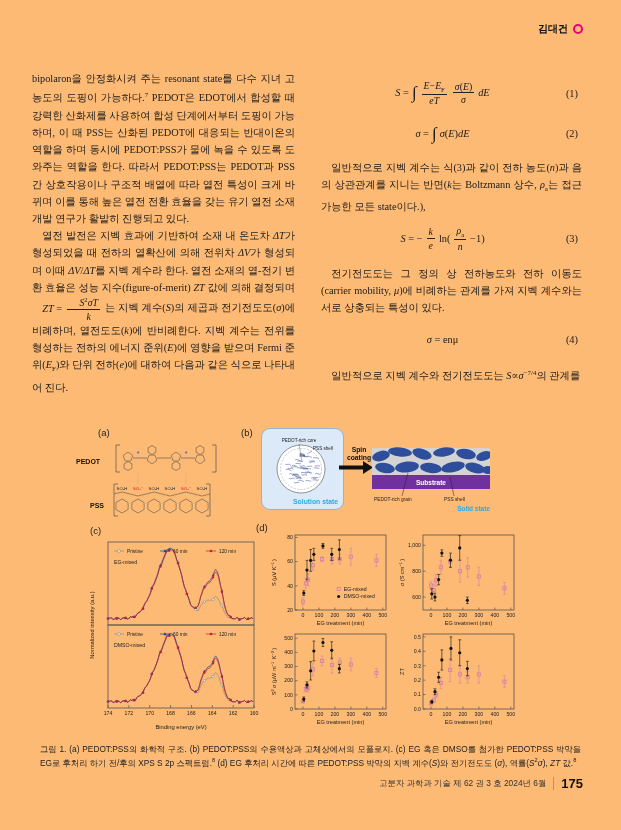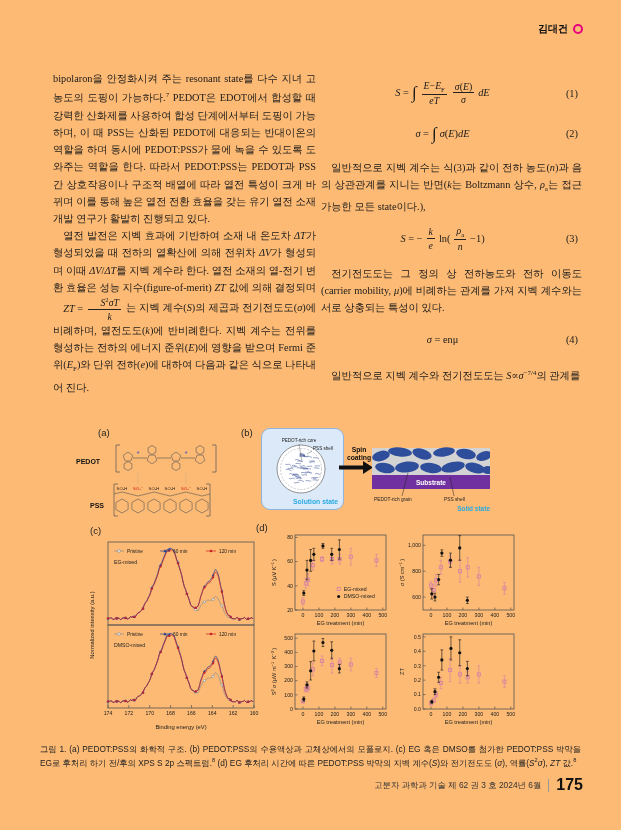--- a/index.html
+++ b/index.html
@@ -4,21 +4,21 @@
 <style>
   html,body{margin:0;padding:0;background:#e8e8e8;}
   .page{position:relative;width:621px;height:830px;background:#fdba74;overflow:hidden;
         font-family:"Liberation Serif","DejaVu Serif",serif;color:#1a1a1a;}
   .abs{position:absolute;}
   
   #author-box{top:22px;right:38px;display:flex;align-items:center;gap:5px;
       font-family:"Liberation Sans","DejaVu Sans",sans-serif;font-weight:bold;font-size:10px;color:#111;}
   #author-ring{width:6px;height:6px;border:2.5px solid #e6007e;border-radius:50%;display:inline-block;}
   
-  #col-left{left:53px;top:70px;width:263px;}
+  #col-left{left:32px;top:70px;width:263px;}
   #col-right{left:321px;top:70px;width:261px;}
   p.body{margin:0;font-size:10.3px;line-height:17.2px;text-align:justify;}
   p.indent{text-indent:1em;}
   h2.section{font-family:"Liberation Sans","DejaVu Sans",sans-serif;font-size:11.5px;font-weight:bold;
       color:#111;margin:15px 0 11px 0;}
   sup{font-size:68%;}
   sub{font-size:68%;}
   i{font-style:italic;}
   
   .eq-line{position:relative;display:flex;justify-content:center;align-items:center;
@@ -54,21 +54,21 @@
   #plot-power_factor{left:269px;top:628px;}
   #plot-zt{left:397px;top:628px;}
   
   #caption{left:40px;top:735px;width:541px;font-family:"Liberation Sans","DejaVu Sans",sans-serif;
       font-size:8.3px;line-height:1.5;color:#222;text-align:justify;}
   #caption b{font-weight:normal;margin-top:32px;}
   #footer{right:38px;top:776px;display:flex;align-items:center;gap:7px;
       font-family:"Liberation Sans","DejaVu Sans",sans-serif;}
   #footer .journal{font-size:8.4px;color:#333;}
   #footer .divider{width:1px;height:13px;background:#999;}
-  #footer .pagenum{font-size:16px;font-weight:bold;color:#111;}
+  #footer .pagenum{font-size:13px;font-weight:bold;color:#111;}
 </style>
 </head>
 <body>
 
 <div class="page">
 
   <div id="author-box" class="abs">
     <span>김대건</span>
     <span id="author-ring"></span>
   </div>

